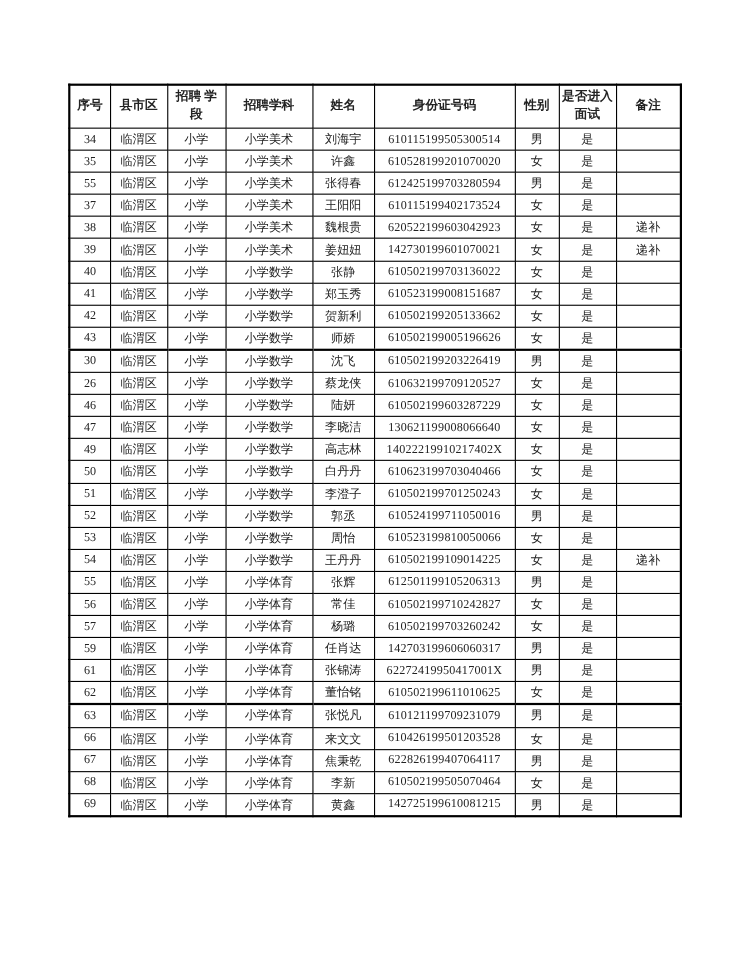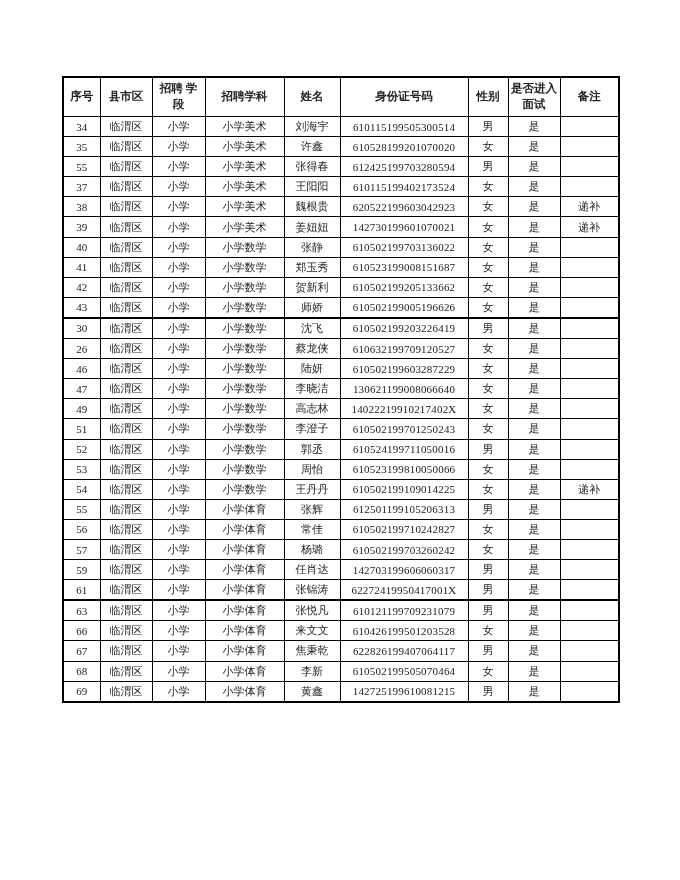--- a/index.html
+++ b/index.html
@@ -263,20 +263,31 @@
             <td class="cell-district">临渭区</td>
             <td class="cell-stage">小学</td>
             <td class="cell-subject">小学数学</td>
             <td class="cell-name">高志林</td>
             <td class="cell-id_number">14022219910217402X</td>
             <td class="cell-gender">女</td>
             <td class="cell-interview">是</td>
             <td class="cell-remark"></td>
           </tr>
           <tr>
+            <td class="cell-index">50</td>
+            <td class="cell-district">临渭区</td>
+            <td class="cell-stage">小学</td>
+            <td class="cell-subject">小学数学</td>
+            <td class="cell-name">白丹丹</td>
+            <td class="cell-id_number">610623199703040466</td>
+            <td class="cell-gender">女</td>
+            <td class="cell-interview">是</td>
+            <td class="cell-remark"></td>
+          </tr>
+          <tr>
             <td class="cell-index">51</td>
             <td class="cell-district">临渭区</td>
             <td class="cell-stage">小学</td>
             <td class="cell-subject">小学数学</td>
             <td class="cell-name">李澄子</td>
             <td class="cell-id_number">610502199701250243</td>
             <td class="cell-gender">女</td>
             <td class="cell-interview">是</td>
             <td class="cell-remark"></td>
           </tr>
@@ -358,20 +369,31 @@
             <td class="cell-remark"></td>
           </tr>
           <tr>
             <td class="cell-index">61</td>
             <td class="cell-district">临渭区</td>
             <td class="cell-stage">小学</td>
             <td class="cell-subject">小学体育</td>
             <td class="cell-name">张锦涛</td>
             <td class="cell-id_number">62272419950417001X</td>
             <td class="cell-gender">男</td>
+            <td class="cell-interview">是</td>
+            <td class="cell-remark"></td>
+          </tr>
+          <tr>
+            <td class="cell-index">62</td>
+            <td class="cell-district">临渭区</td>
+            <td class="cell-stage">小学</td>
+            <td class="cell-subject">小学体育</td>
+            <td class="cell-name">董怡铭</td>
+            <td class="cell-id_number">610502199611010625</td>
+            <td class="cell-gender">女</td>
             <td class="cell-interview">是</td>
             <td class="cell-remark"></td>
           </tr>
           <tr class="page-break">
             <td class="cell-index">63</td>
             <td class="cell-district">临渭区</td>
             <td class="cell-stage">小学</td>
             <td class="cell-subject">小学体育</td>
             <td class="cell-name">张悦凡</td>
             <td class="cell-id_number">610121199709231079</td>

